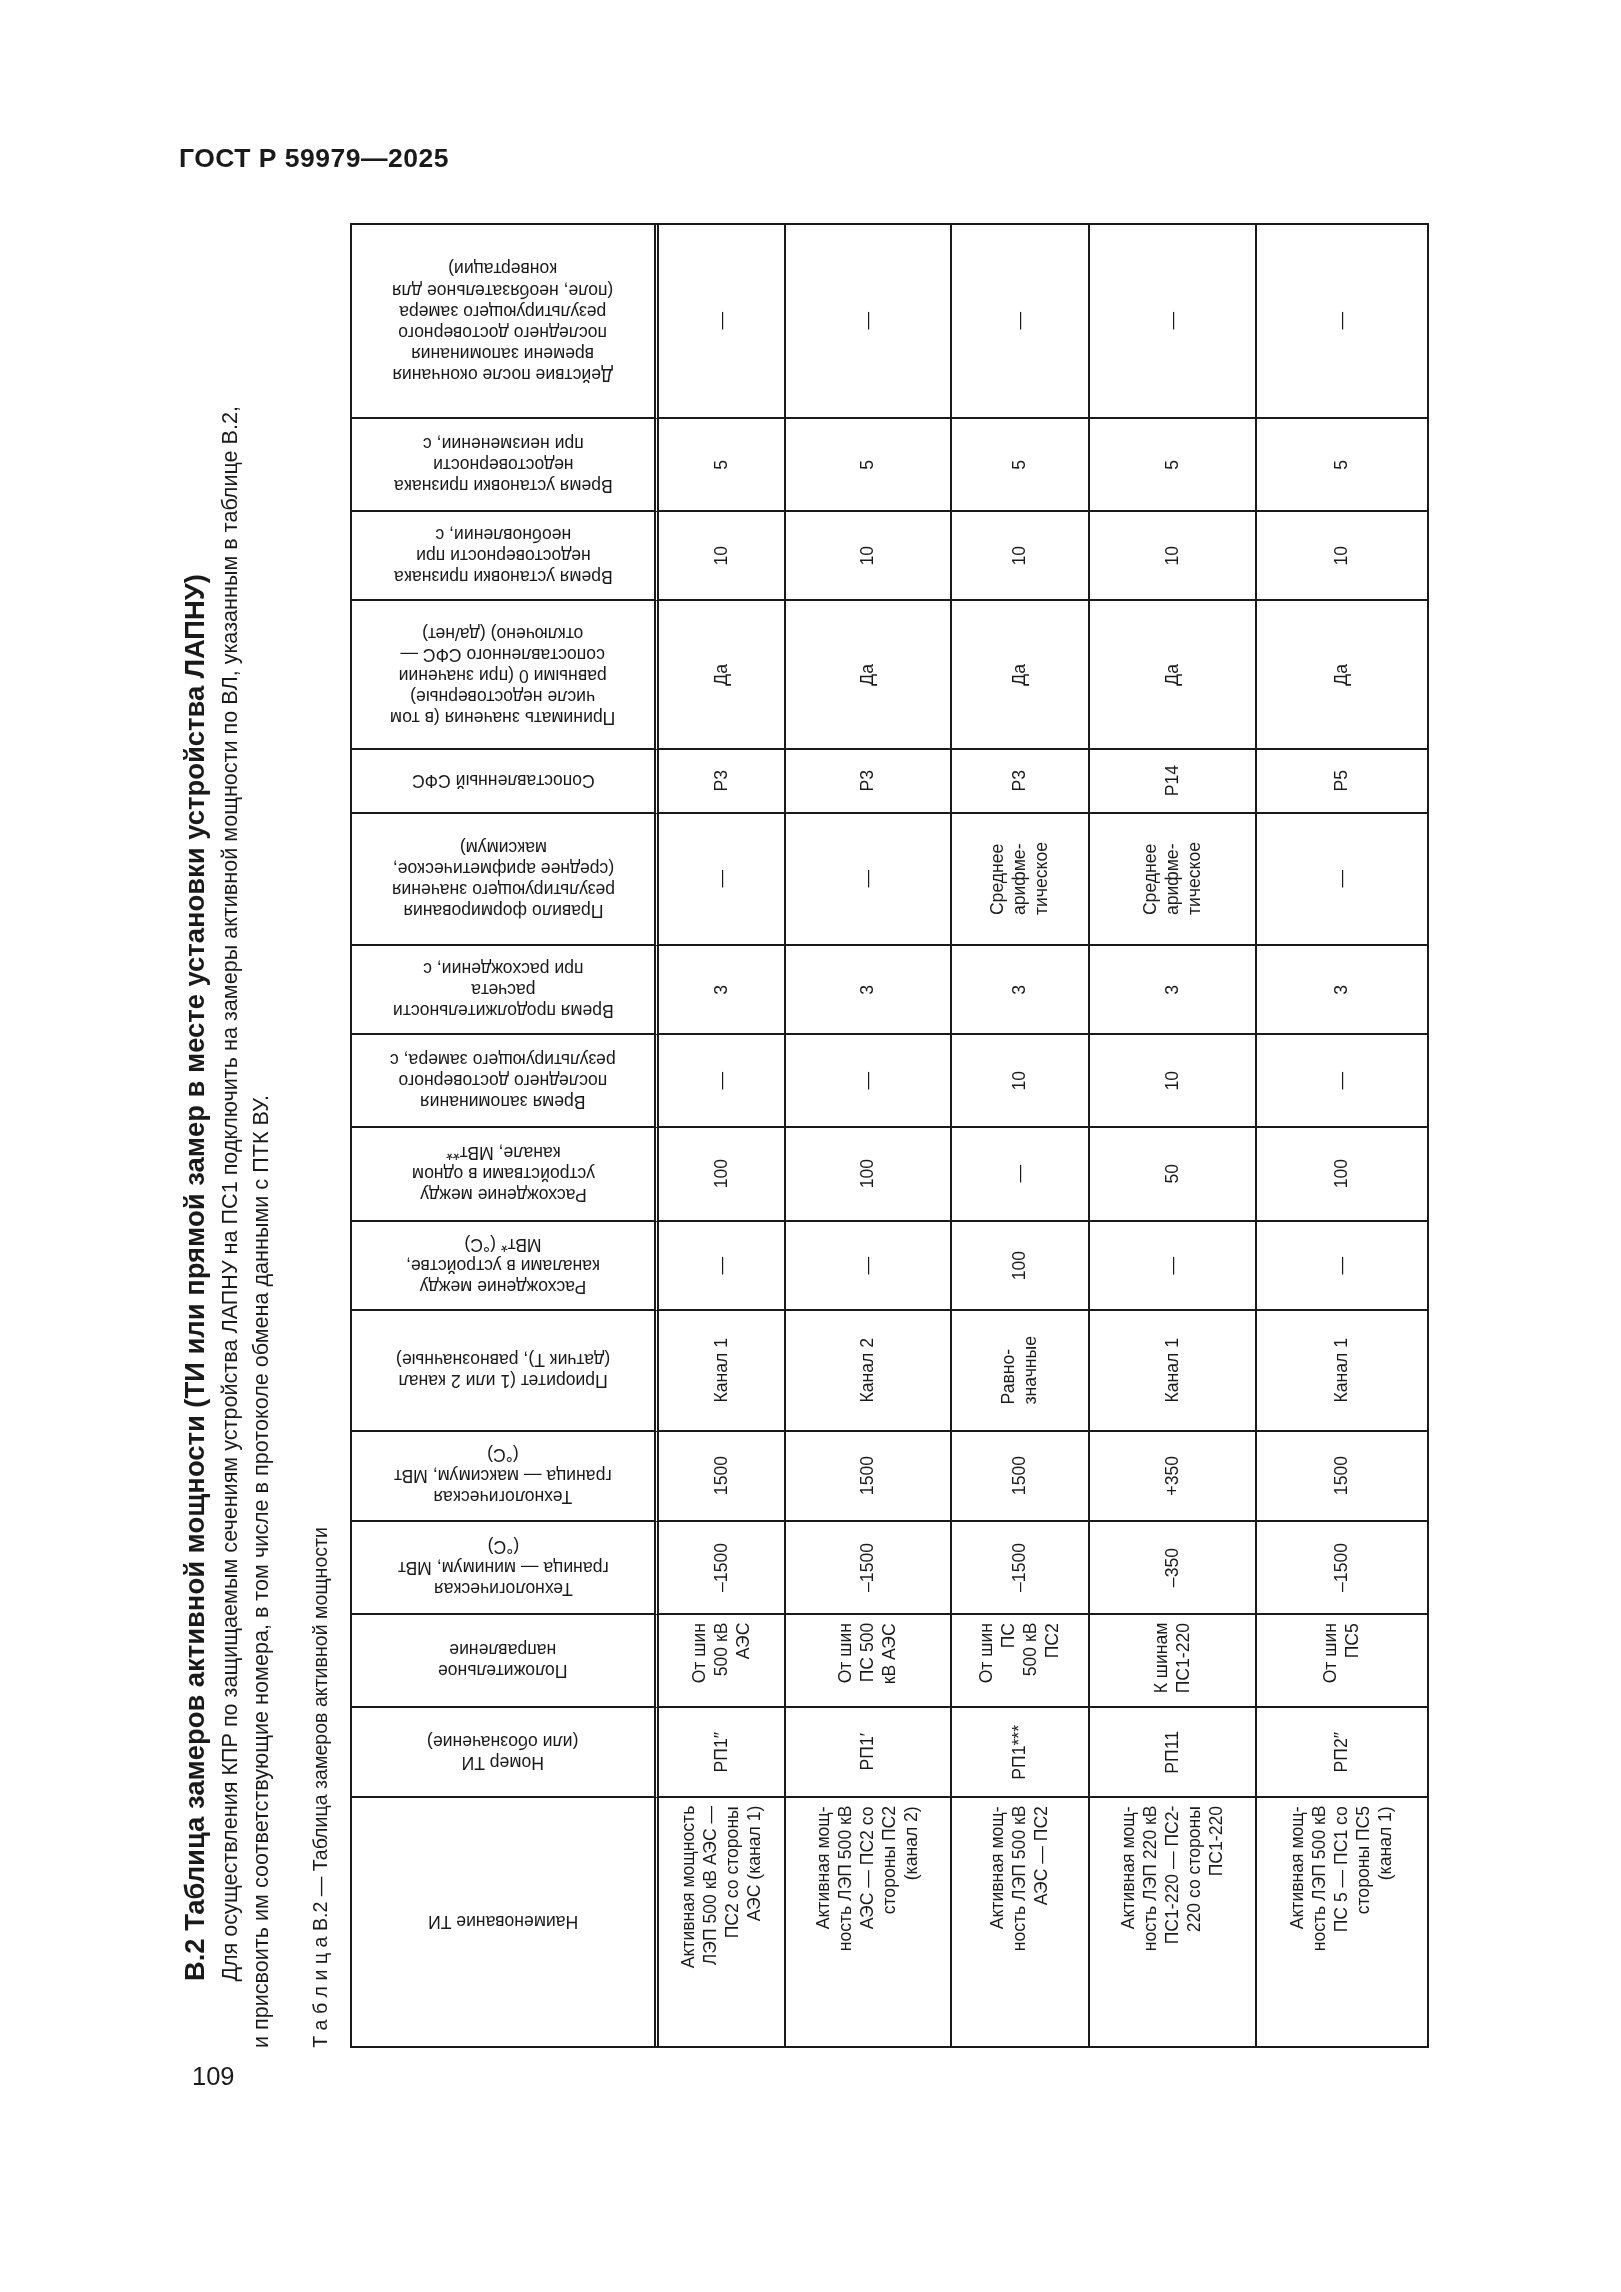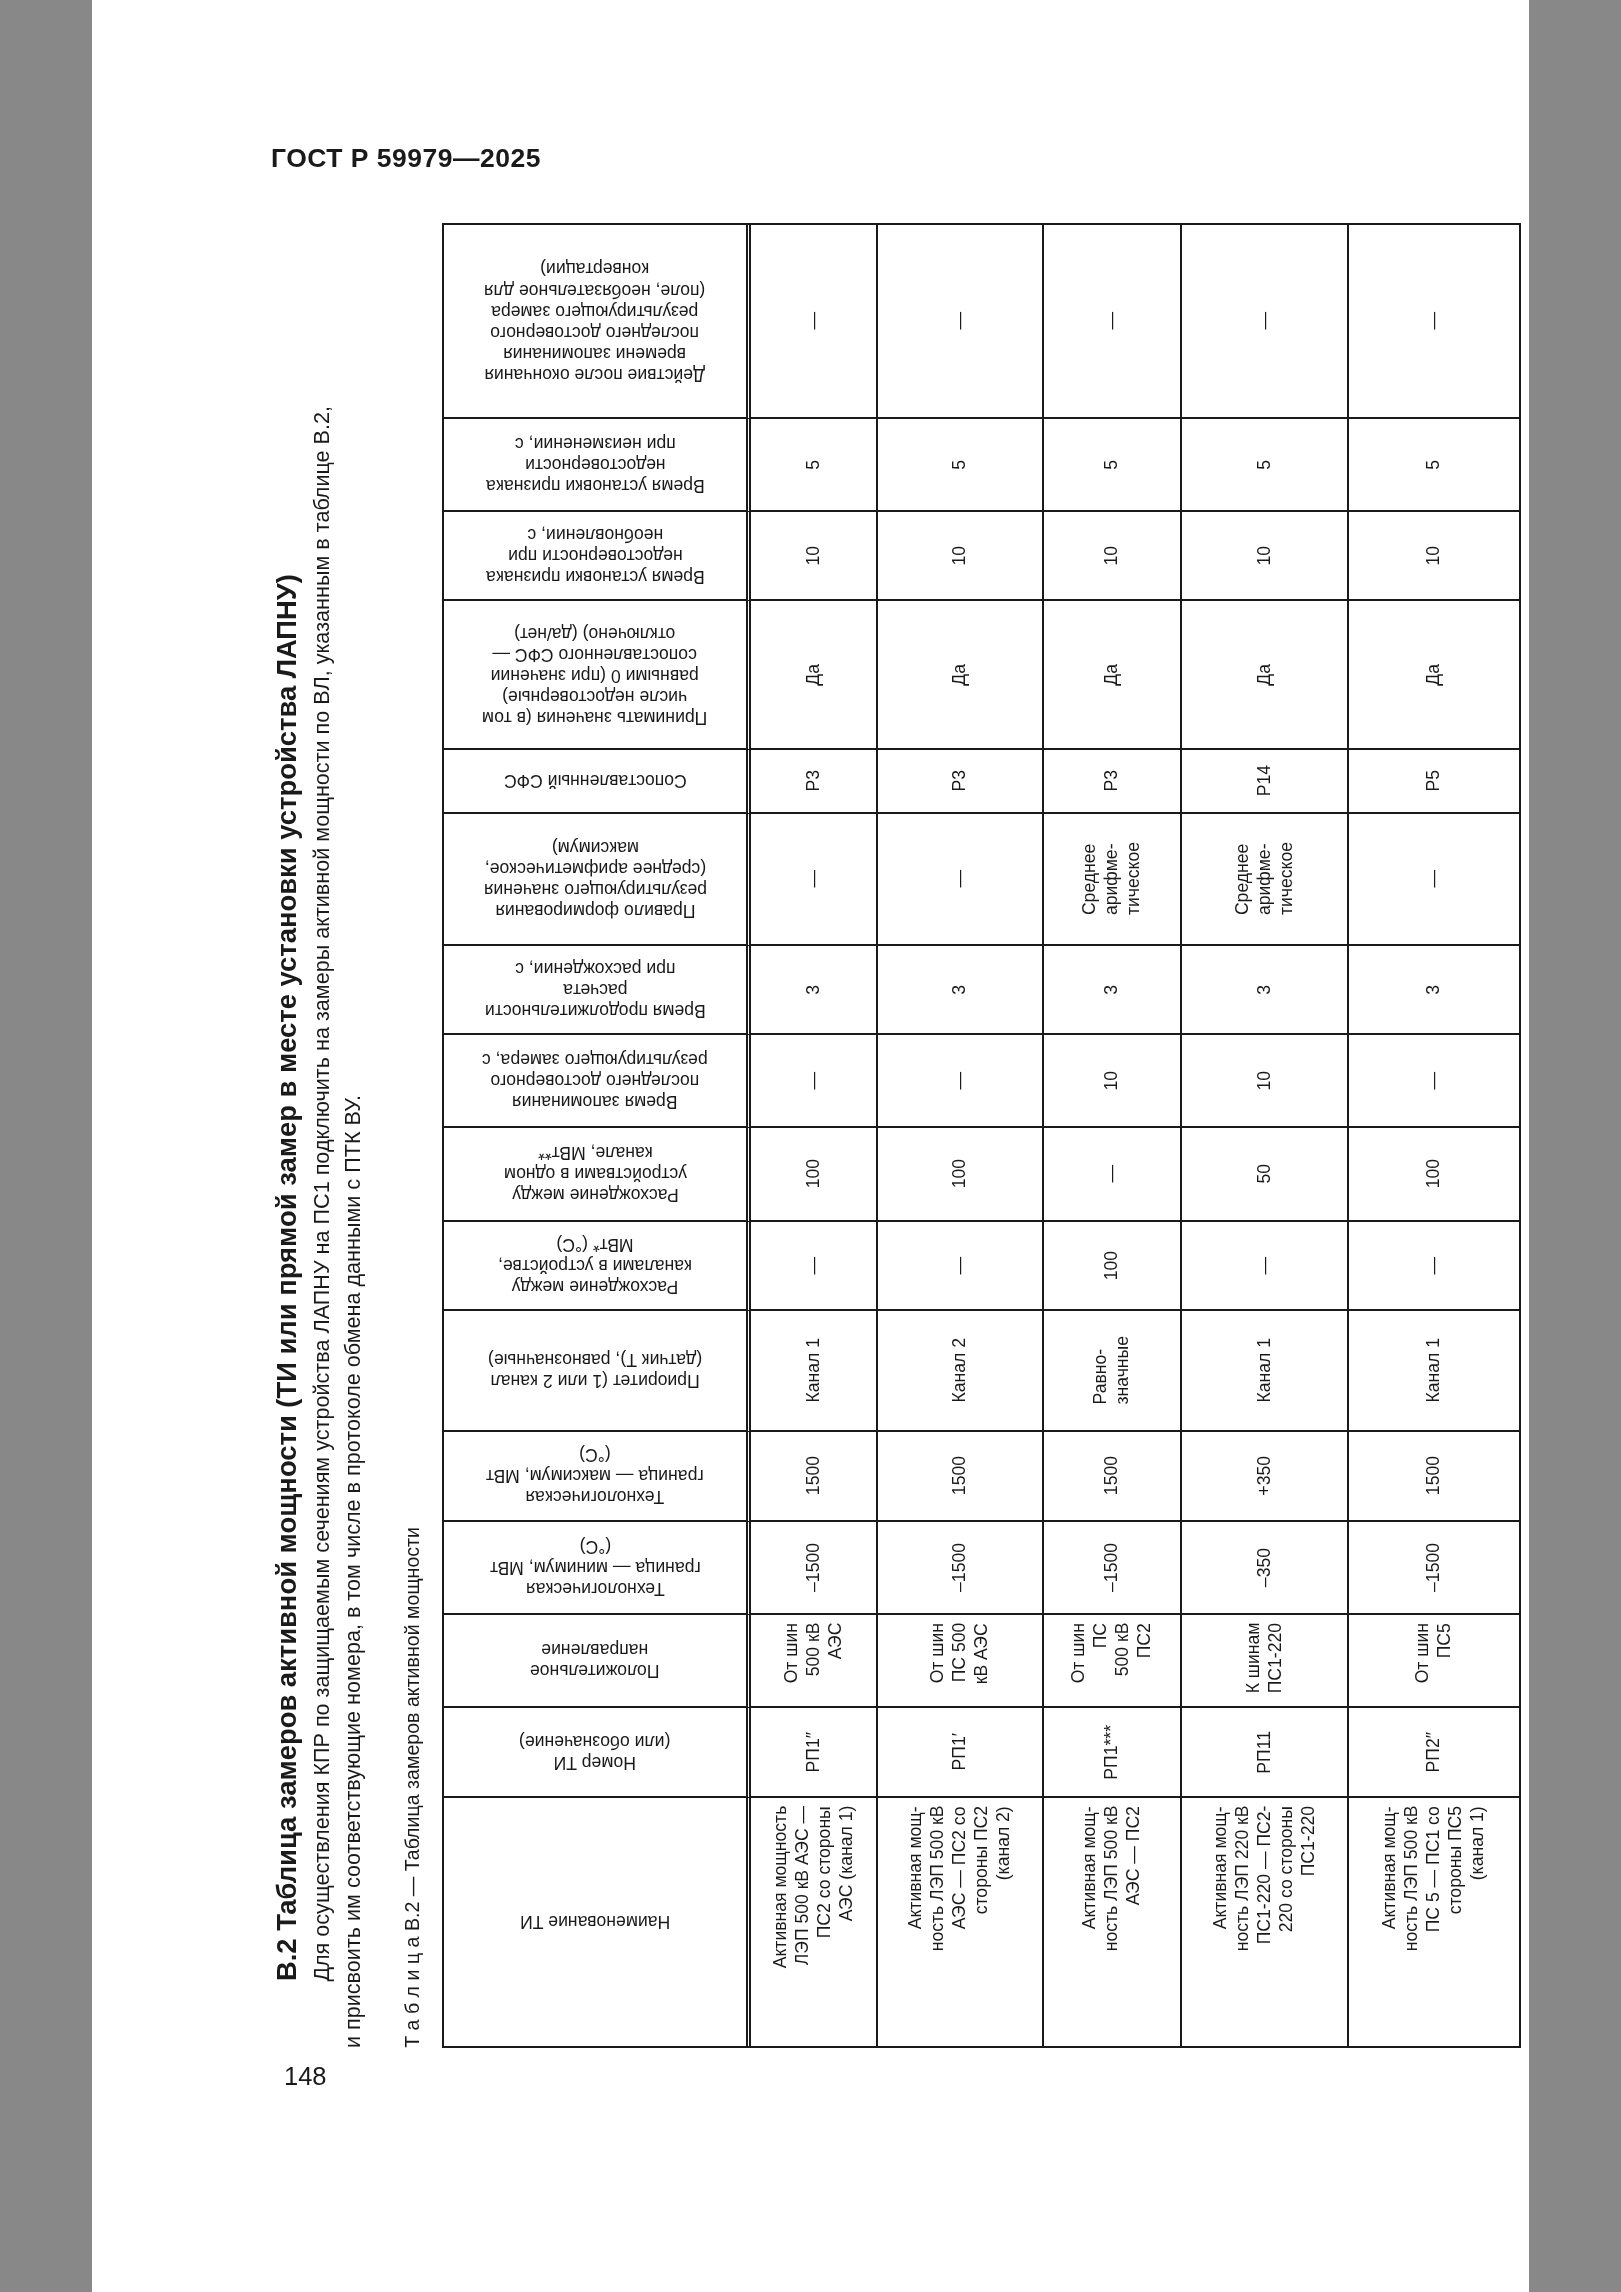--- a/index.html
+++ b/index.html
@@ -1,17 +1,17 @@
 <!DOCTYPE html>
 <html><head>
 <meta charset="utf-8">
 <style>
   html,body { margin:0; padding:0; background:#888; }
   .page {
-    position:relative; width:1437px; height:2293px; background:#ffffff;
+    position:relative; width:1621px; height:2293px; background:#ffffff;
     font-family:"Liberation Sans", sans-serif; color:#1a1a1a; margin:0 auto;
     overflow:hidden;
   }
   .gost-header {
     position:absolute; left:179px; top:143px;
     font-size:26.5px; font-weight:bold; letter-spacing:0.5px; white-space:nowrap;
   }
   .page-number {
     position:absolute; left:192px; top:2062px; font-size:25.5px;
   }
@@ -426,15 +426,15 @@
       </div>
       <div class="cell dcell vtop last-col last-row">
         <span class="vtext">Активная мощ-
 ность ЛЭП 500 кВ
 ПС 5 — ПС1 со
 стороны ПС5
 (канал 1)</span>
       </div>
     </div>
 
-  <div class="page-number">148</div>
+  <div class="page-number">109</div>
 </div>
 
 
 </body></html>

